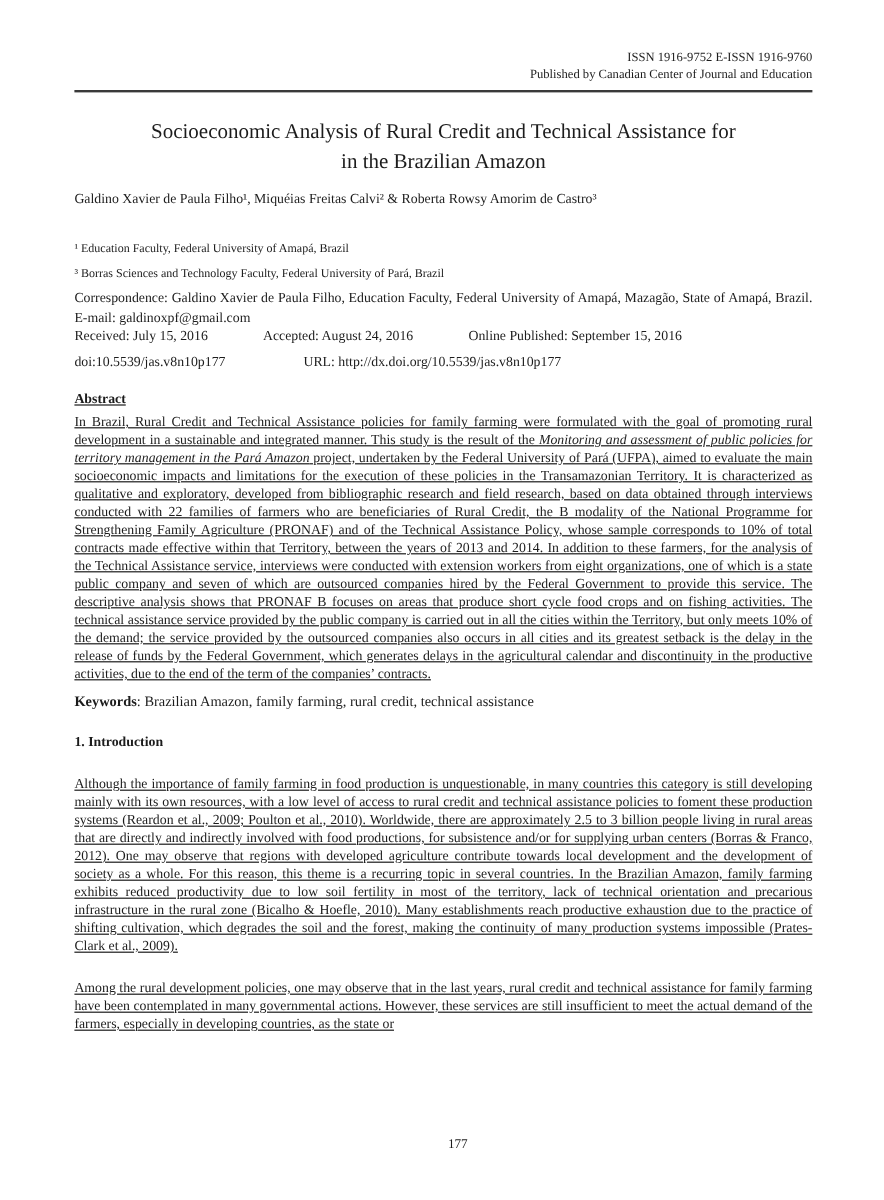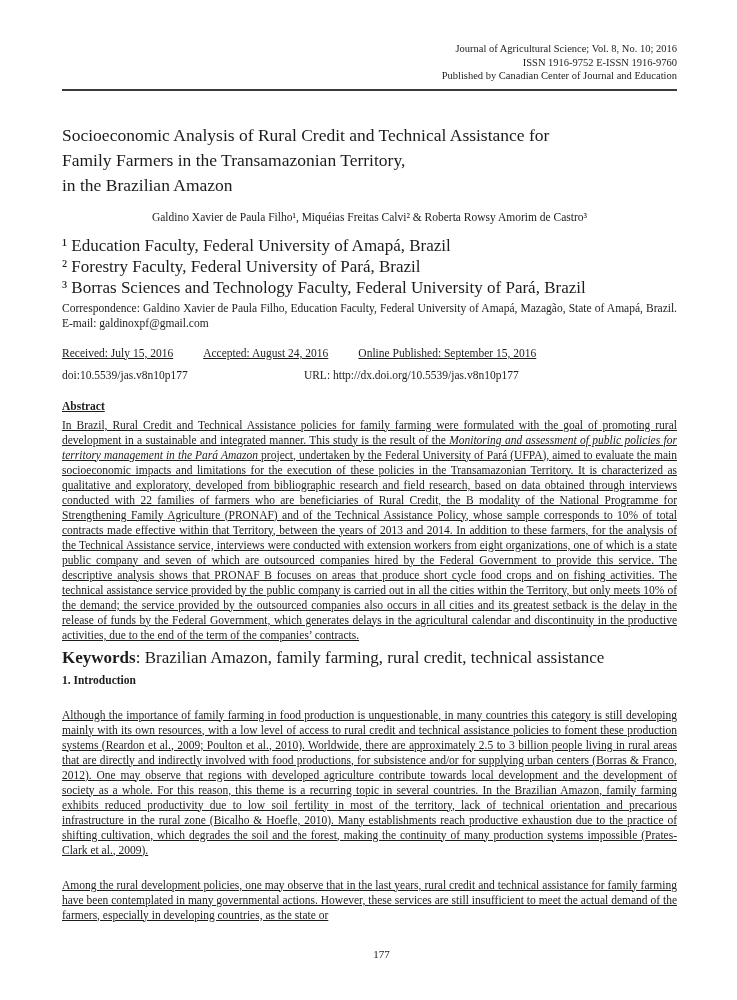--- a/index.html
+++ b/index.html
@@ -22,112 +22,110 @@
   
   .header {
     text-align: right;
     font-size: 10.5px;
     line-height: 13.5px;
     border-bottom: 2px solid #3a3a3a;
     padding-bottom: 6px;
   }
   
   .title {
-    margin-top: 32px;
+    margin-top: 20px;
+    text-align: center;
     font-size: 17.5px;
     line-height: 25px;
     font-family: Liberation Serif, serif;
   }
   
   .authors {
     margin-top: 12px;
-    text-align: center;
+    text-align: left;
     font-size: 11.5px;
     line-height: 15px;
   }
   
   .affiliations {
-    margin-top: 13px;
-    font-size: 17px;
+    margin-top: 26px;
+    font-size: 10px;
   }
   .affiliations div {
     line-height: 15px;
     margin-bottom: 6px;
   }
   
   .correspondence {
     margin-top: 4px;
     font-size: 11.5px;
     line-height: 15.5px;
     text-align: justify;
   }
   
   .meta-row {
     display: flex;
     font-size: 11.5px;
     line-height: 15px;
   }
-  .meta-row.dates { margin-top: 14px; gap: 30px; text-decoration: underline; }
-  .meta-row.doi-row { margin-top: 7px; gap: 116px; }
+  .meta-row.dates { gap: 46px; }
+  .meta-row.doi-row { margin-top: 7px; gap: 65px; }
   
   .section-heading {
     font-size: 11.5px;
     font-weight: bold;
     line-height: 15px;
   }
   .abstract-heading { margin-top: 16px; text-decoration: underline; }
-  .intro-heading { margin-top: 8px; }
+  .intro-heading { margin-top: 20px; }
   
   .para {
     font-size: 11.5px;
     line-height: 15px;
     text-align: justify;
     margin: 4px 0 0 0;
     text-decoration: underline;
   }
   .para.spaced { margin-top: 20px; }
   .italic { font-style: italic; }
   .keywords {
     margin-top: 7px;
-    font-size: 17px;
+    font-size: 12px;
     line-height: 15px;
   }
   .keywords b { font-weight: bold; }
   
   .page-number {
     position: absolute;
     bottom: 40px;
     left: 13px;
     width: 100%;
     text-align: center;
     font-size: 11px;
   }
 </style>
 </head>
 <body>
 
 <div class="page">
 
   <div class="header">
-    <div>Journal of Agricultural Science; Vol. 8, No. 10; 2016</div>
     <div>ISSN 1916-9752 E-ISSN 1916-9760</div>
     <div>Published by Canadian Center of Journal and Education</div>
   </div>
 
   <div class="title">
     <div>Socioeconomic Analysis of Rural Credit and Technical Assistance for</div>
-    <div>Family Farmers in the Transamazonian Territory,</div>
     <div>in the Brazilian Amazon</div>
   </div>
 
   <div class="authors">Galdino Xavier de Paula Filho¹, Miquéias Freitas Calvi² &amp; Roberta Rowsy Amorim de Castro³</div>
 
   <div class="affiliations">
     <div>¹ Education Faculty, Federal University of Amapá, Brazil</div>
-    <div>² Forestry Faculty, Federal University of Pará, Brazil</div>
     <div>³ Borras Sciences and Technology Faculty, Federal University of Pará, Brazil</div>
   </div>
 
   <div class="correspondence">Correspondence: Galdino Xavier de Paula Filho, Education Faculty, Federal University of Amapá, Mazagão, State of Amapá, Brazil. E-mail: galdinoxpf@gmail.com</div>
 
   <div class="meta-row dates">
     <span>Received: July 15, 2016</span>
     <span>Accepted: August 24, 2016</span>
     <span>Online Published: September 15, 2016</span>
   </div>

